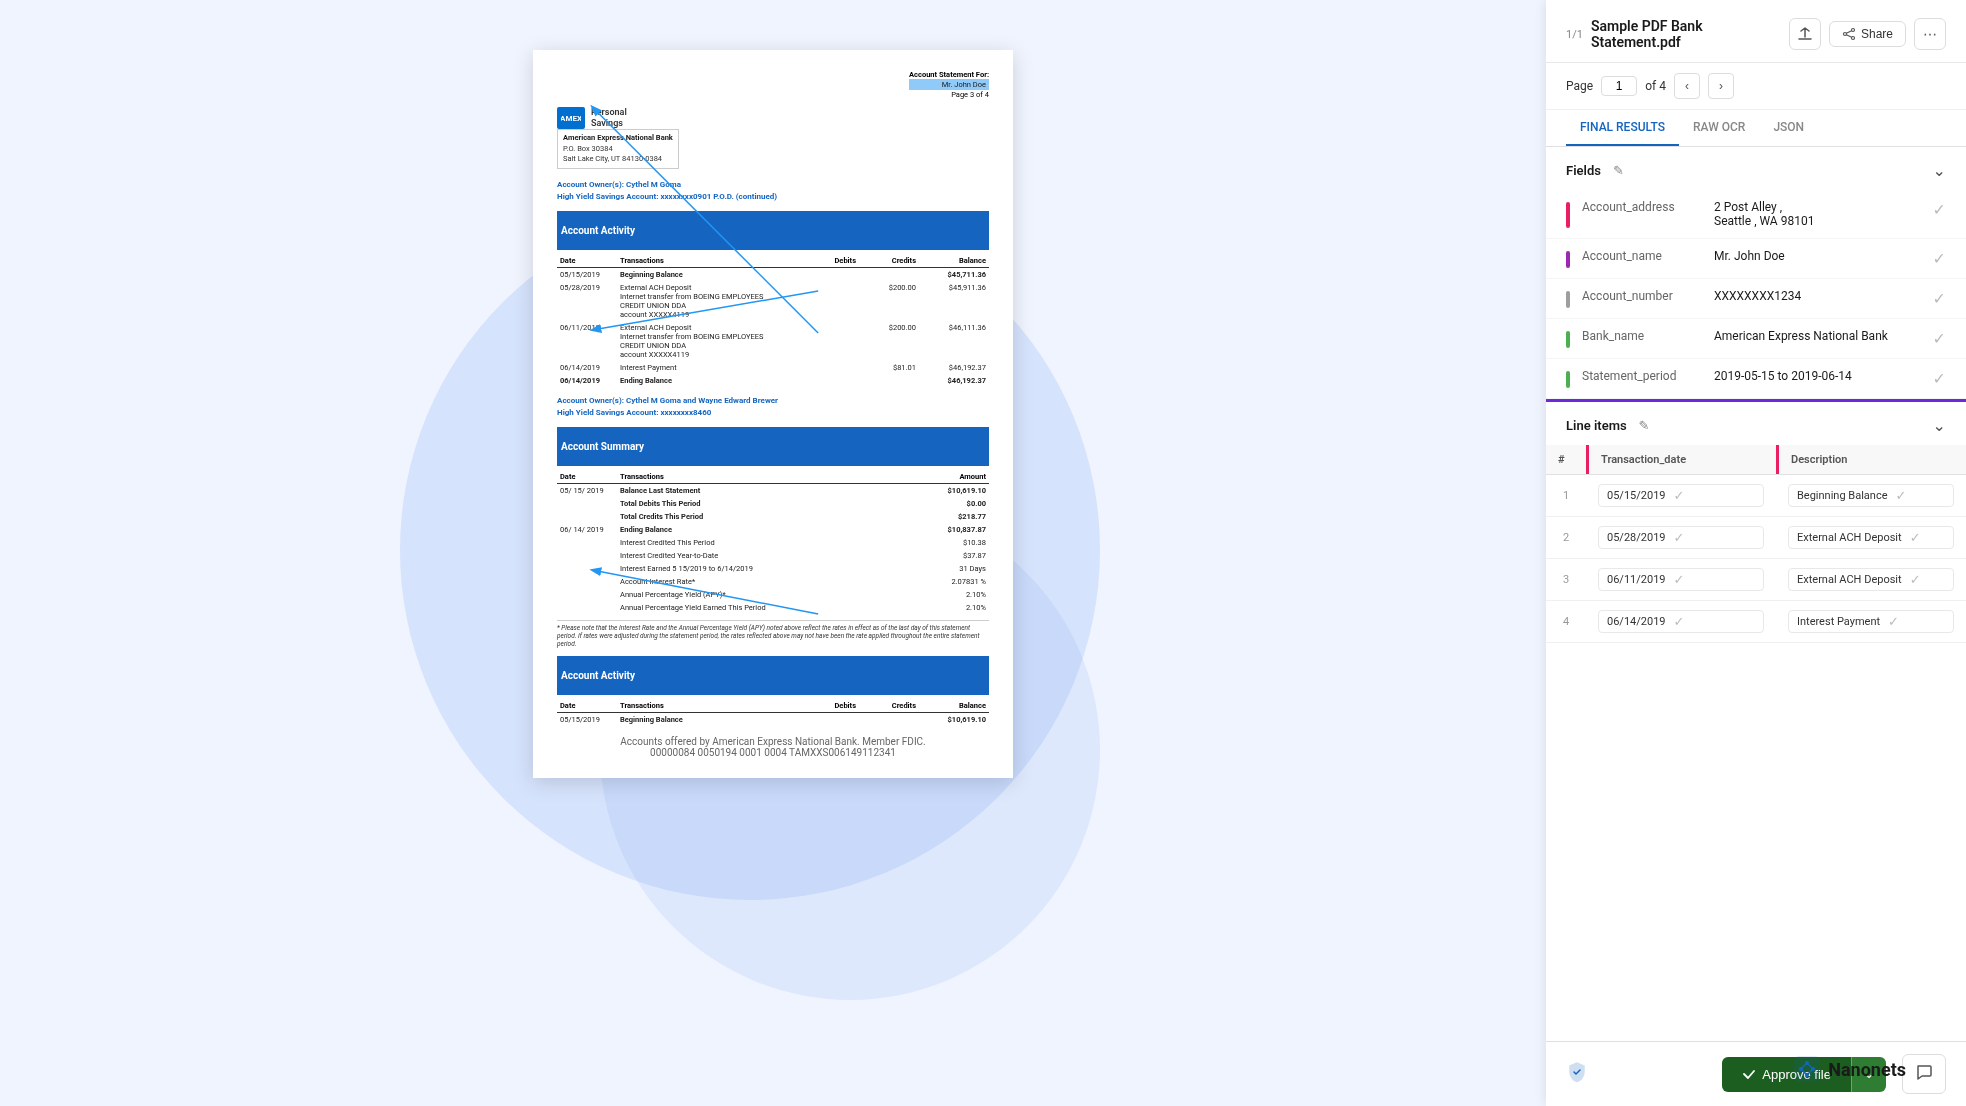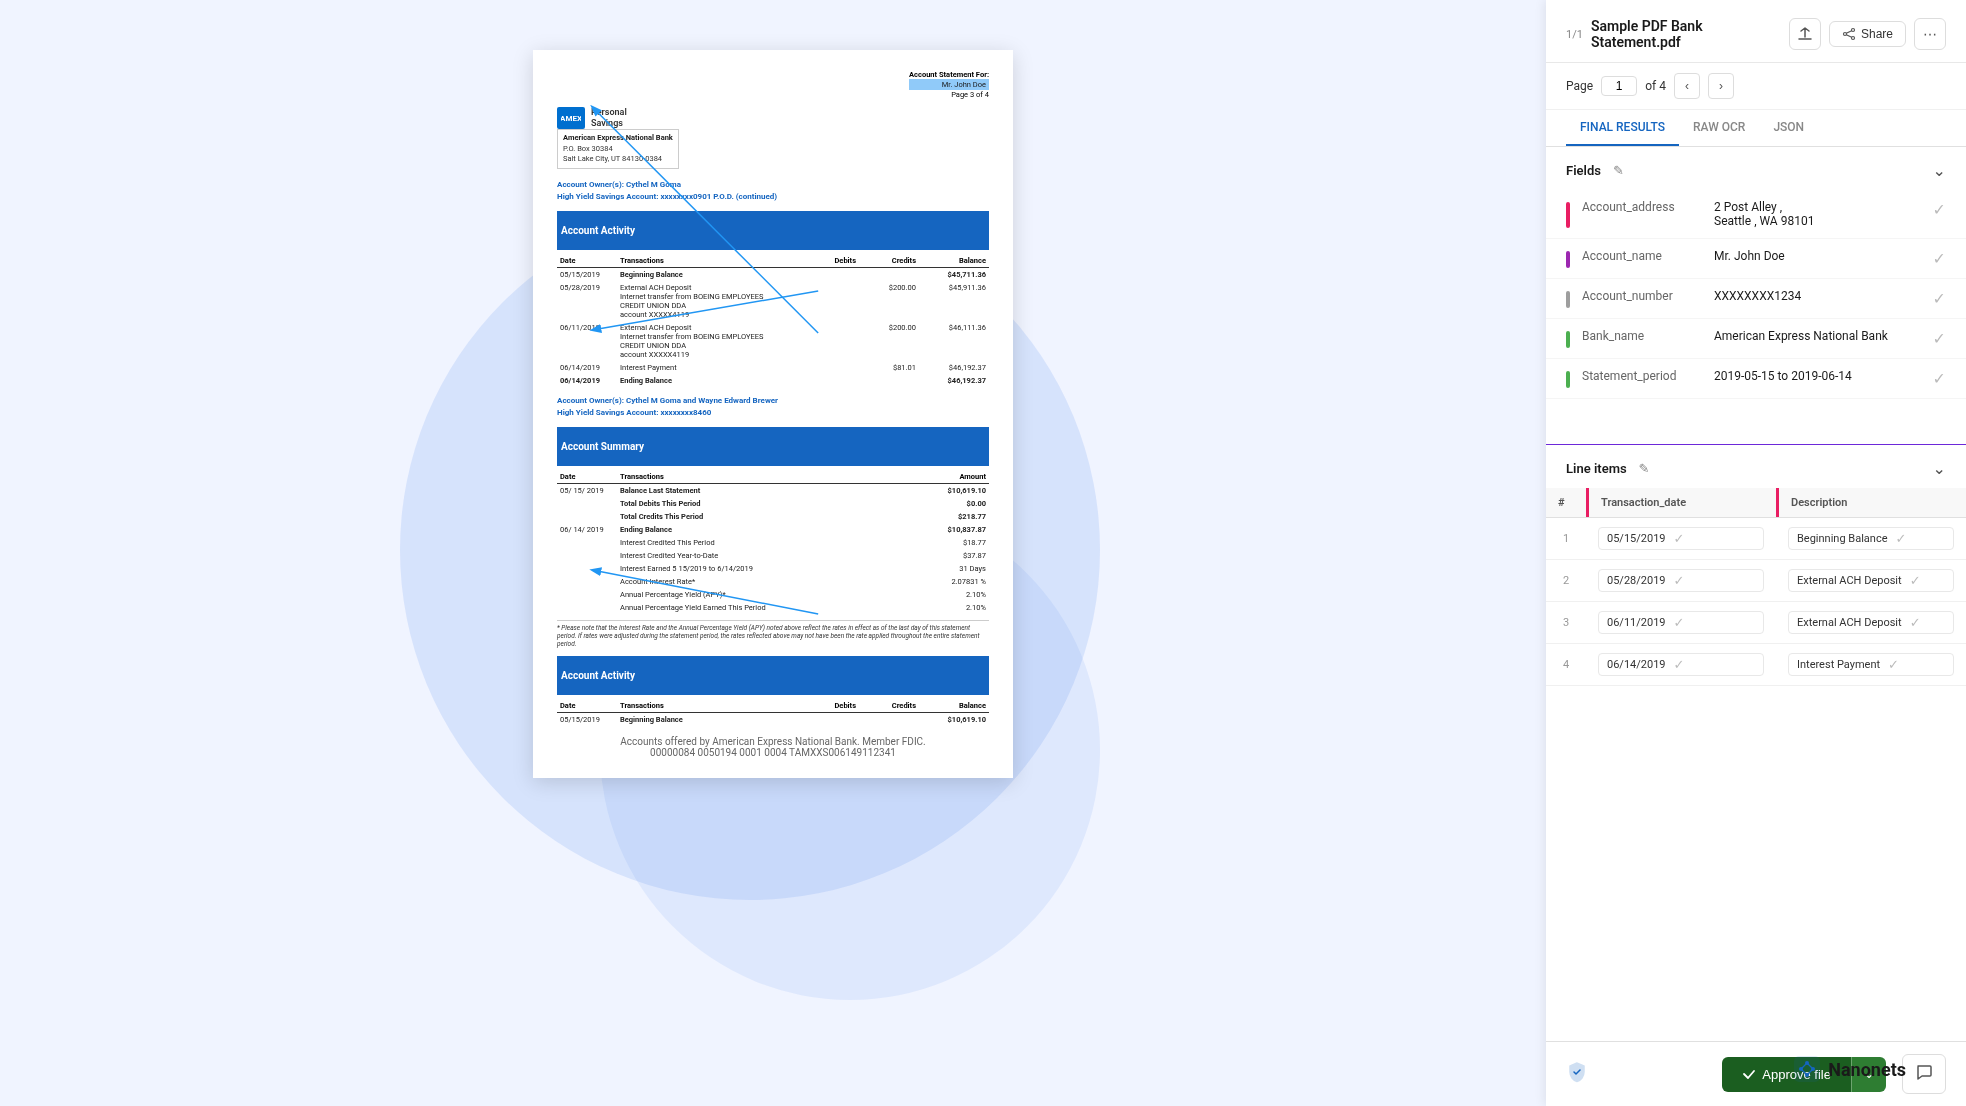--- a/index.html
+++ b/index.html
@@ -345,22 +345,21 @@
       font-size: 16px;
       margin-left: auto;
     }
 
     
     .line-items-header {
       display: flex;
       align-items: center;
       justify-content: space-between;
       padding: 14px 20px 10px;
-      border-top: 1px solid #6d28d9;
-      margin-top: 45px;
+      border-top: 3px solid #6d28d9;
     }
 
     .table-controls {
       display: flex;
       align-items: center;
       justify-content: space-between;
       padding: 6px 20px;
     }
     .table-label {
       font-size: 12px;
@@ -649,21 +648,21 @@
             <td class="right bold">$218.77</td>
           </tr>
           <tr>
             <td>06/ 14/ 2019</td>
             <td class="bold">Ending Balance</td>
             <td class="right bold">$10,837.87</td>
           </tr>
           <tr>
             <td></td>
             <td>Interest Credited This Period</td>
-            <td class="right">$18.77</td>
+            <td class="right">$10.38</td>
           </tr>
           <tr>
             <td></td>
             <td>Interest Credited Year-to-Date</td>
             <td class="right">$37.87</td>
           </tr>
           <tr>
             <td></td>
             <td>Interest Earned 5 15/2019 to 6/14/2019</td>
             <td class="right">31 Days</td>

